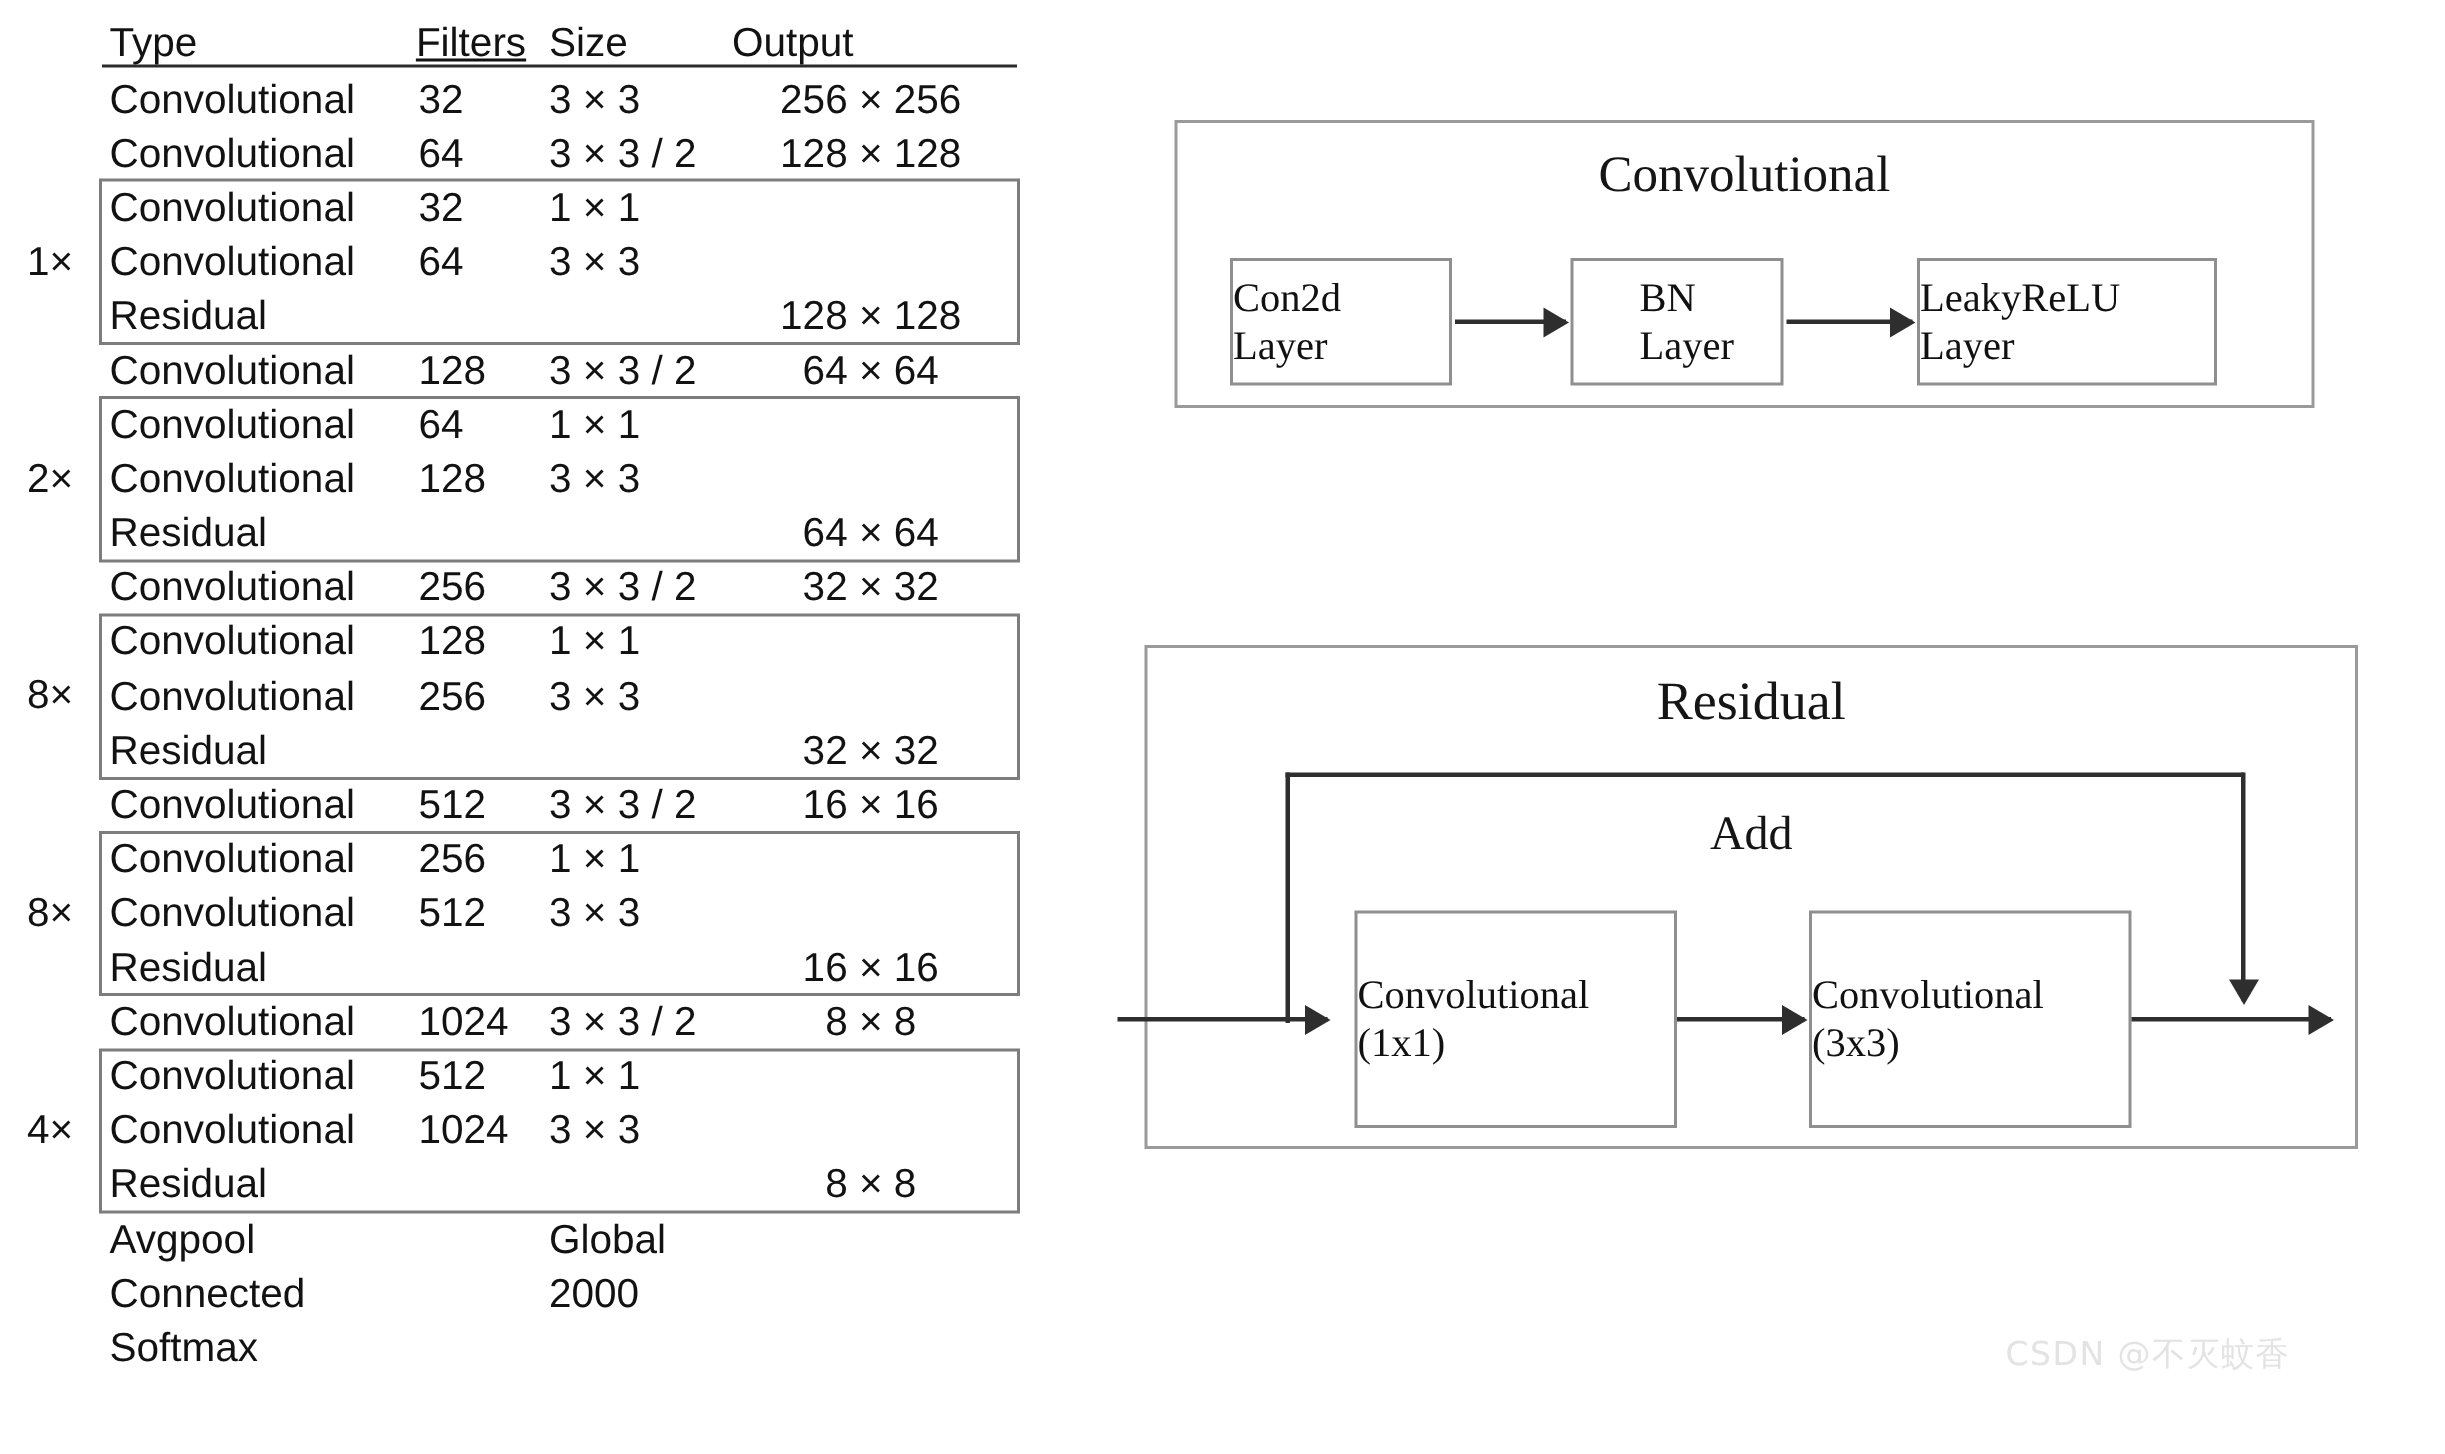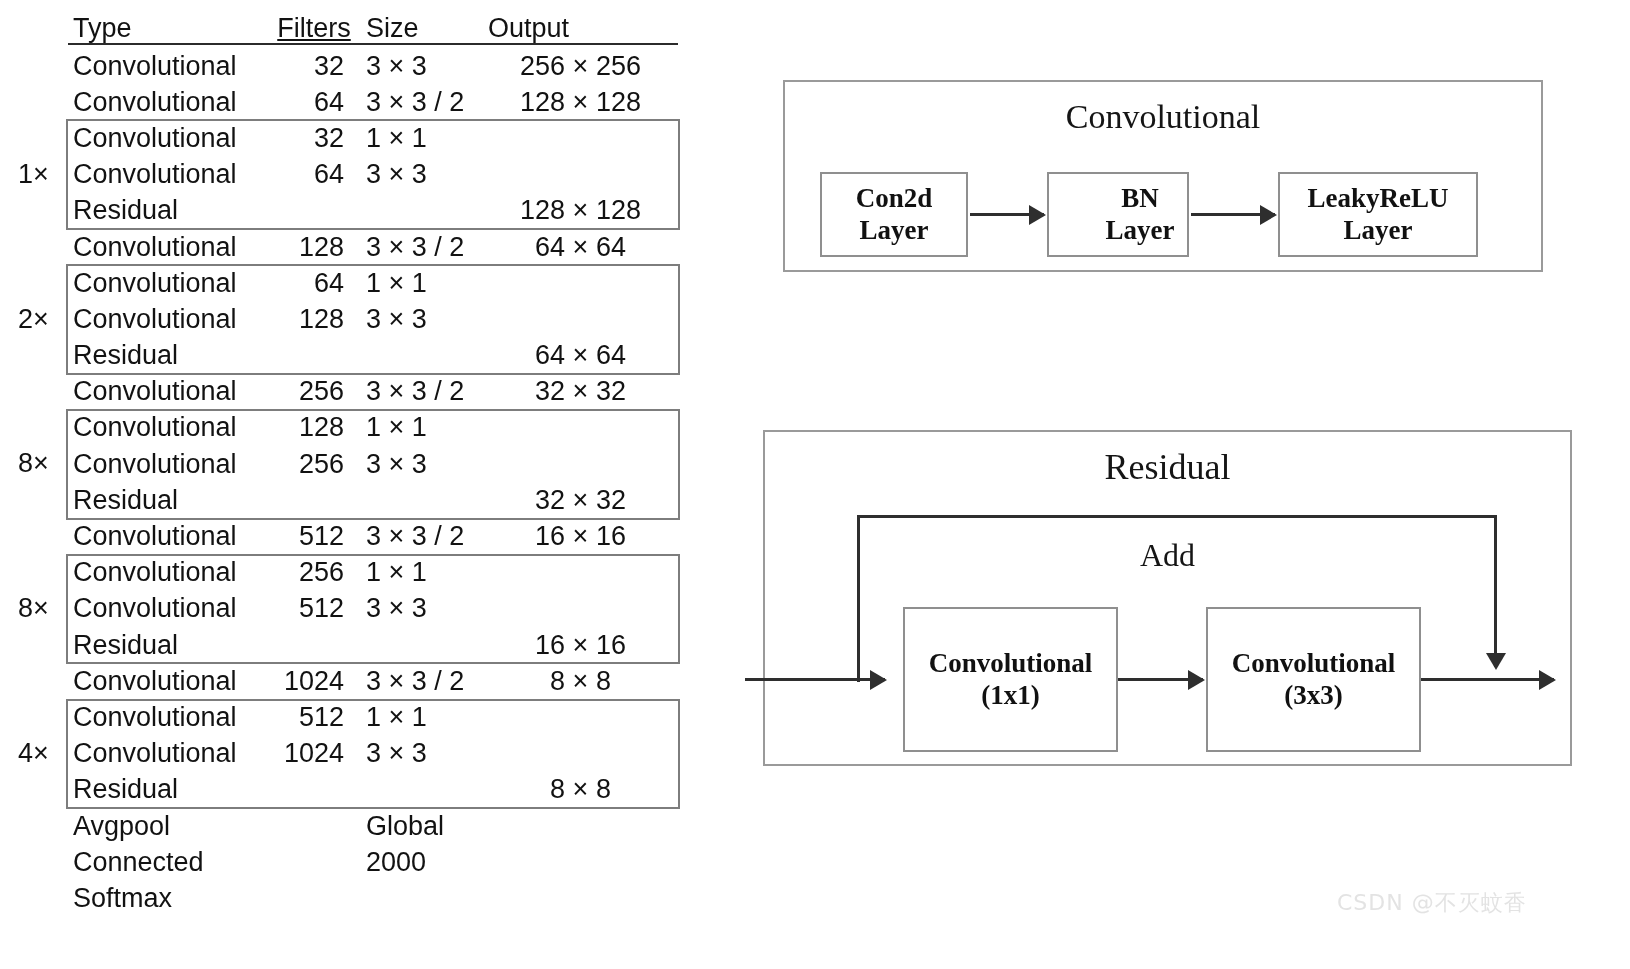--- a/index.html
+++ b/index.html
@@ -36,21 +36,21 @@
     position: relative;
     height: 36.2px;
     display: flex;
     align-items: center;
     font-size: 27px;
     line-height: 1;
     white-space: nowrap;
   }
 
   .row .c-type   { position: absolute; left: 5px;   }
-  .row .c-filt   { position: absolute; left: 184px; width: 92px; text-align: right; }
+  .row .c-filt   { position: absolute; left: 211px; width: 92px; text-align: left; }
   .row .c-size   { position: absolute; left: 298px; }
   .row .c-out    { position: absolute; left: 420px; width: 185px; text-align: center; }
 
   .hdr {
     height: 40px;
   }
   .hdr .c-type { left: 5px; }
   .hdr .c-filt { left: 200px; width: 92px; text-align: center; text-decoration: underline; }
   .hdr .c-size { left: 298px; }
   .hdr .c-out  { left: 420px; width: 185px; text-align: left; }
@@ -99,27 +99,26 @@
     font-size: 34px;
     color: #151515;
   }
   .lbox {
     position: absolute;
     border: 2px solid #8f8f8f;
     box-sizing: border-box;
     background: #fff;
     display: flex;
     flex-direction: column;
-    align-items: center;
+    align-items: flex-start;
     justify-content: center;
     font-size: 27px;
     line-height: 1.18;
     color: #111;
     text-align: center;
-    font-weight: bold;
   }
   
   .h-arrow {
     position: absolute;
     height: 3px;
     background: #2e2e2e;
   }
   .h-arrow::after {
     content: "";
     position: absolute;

